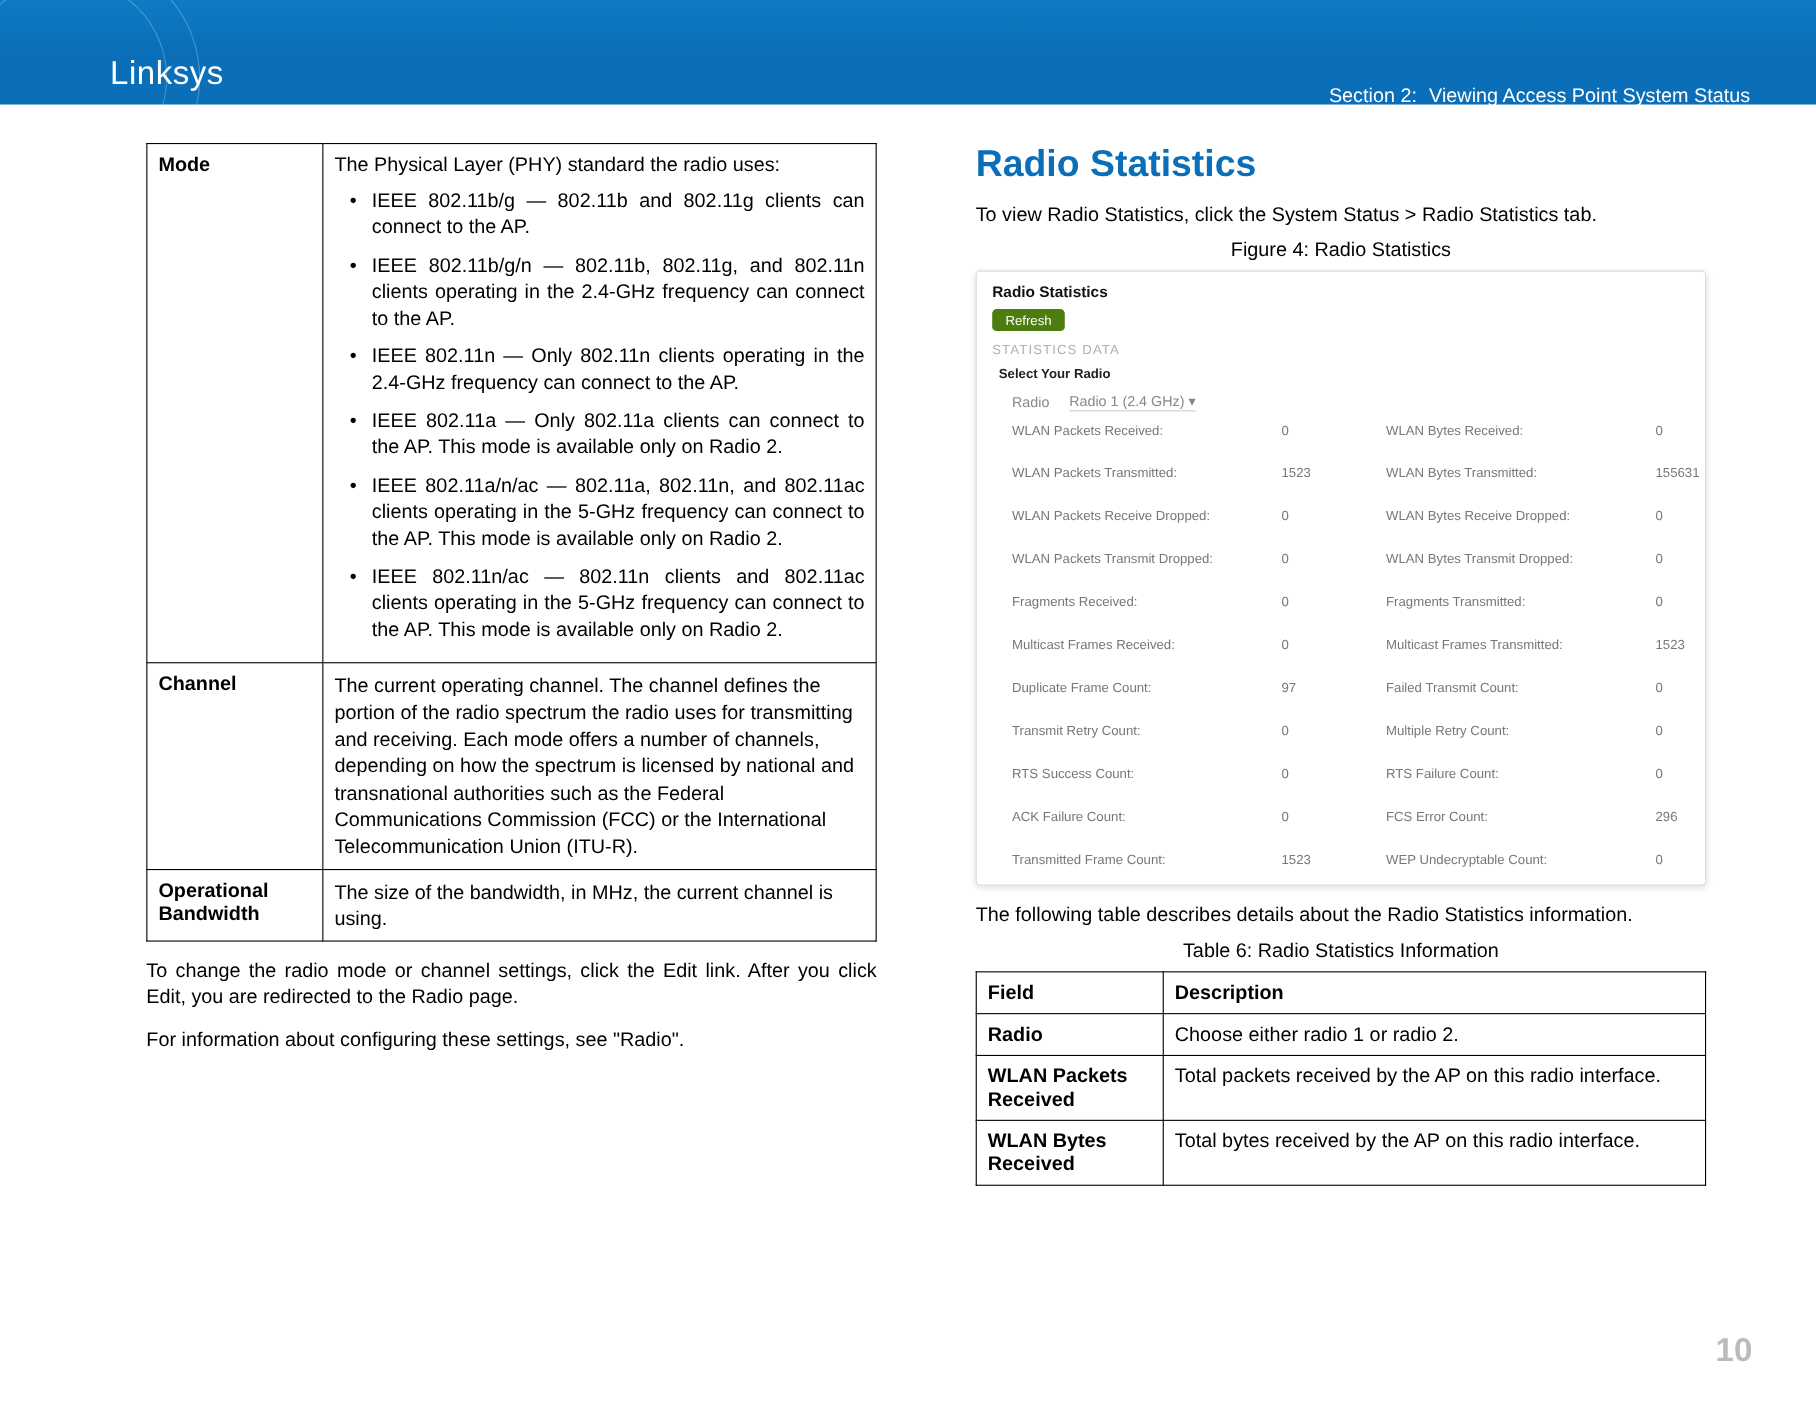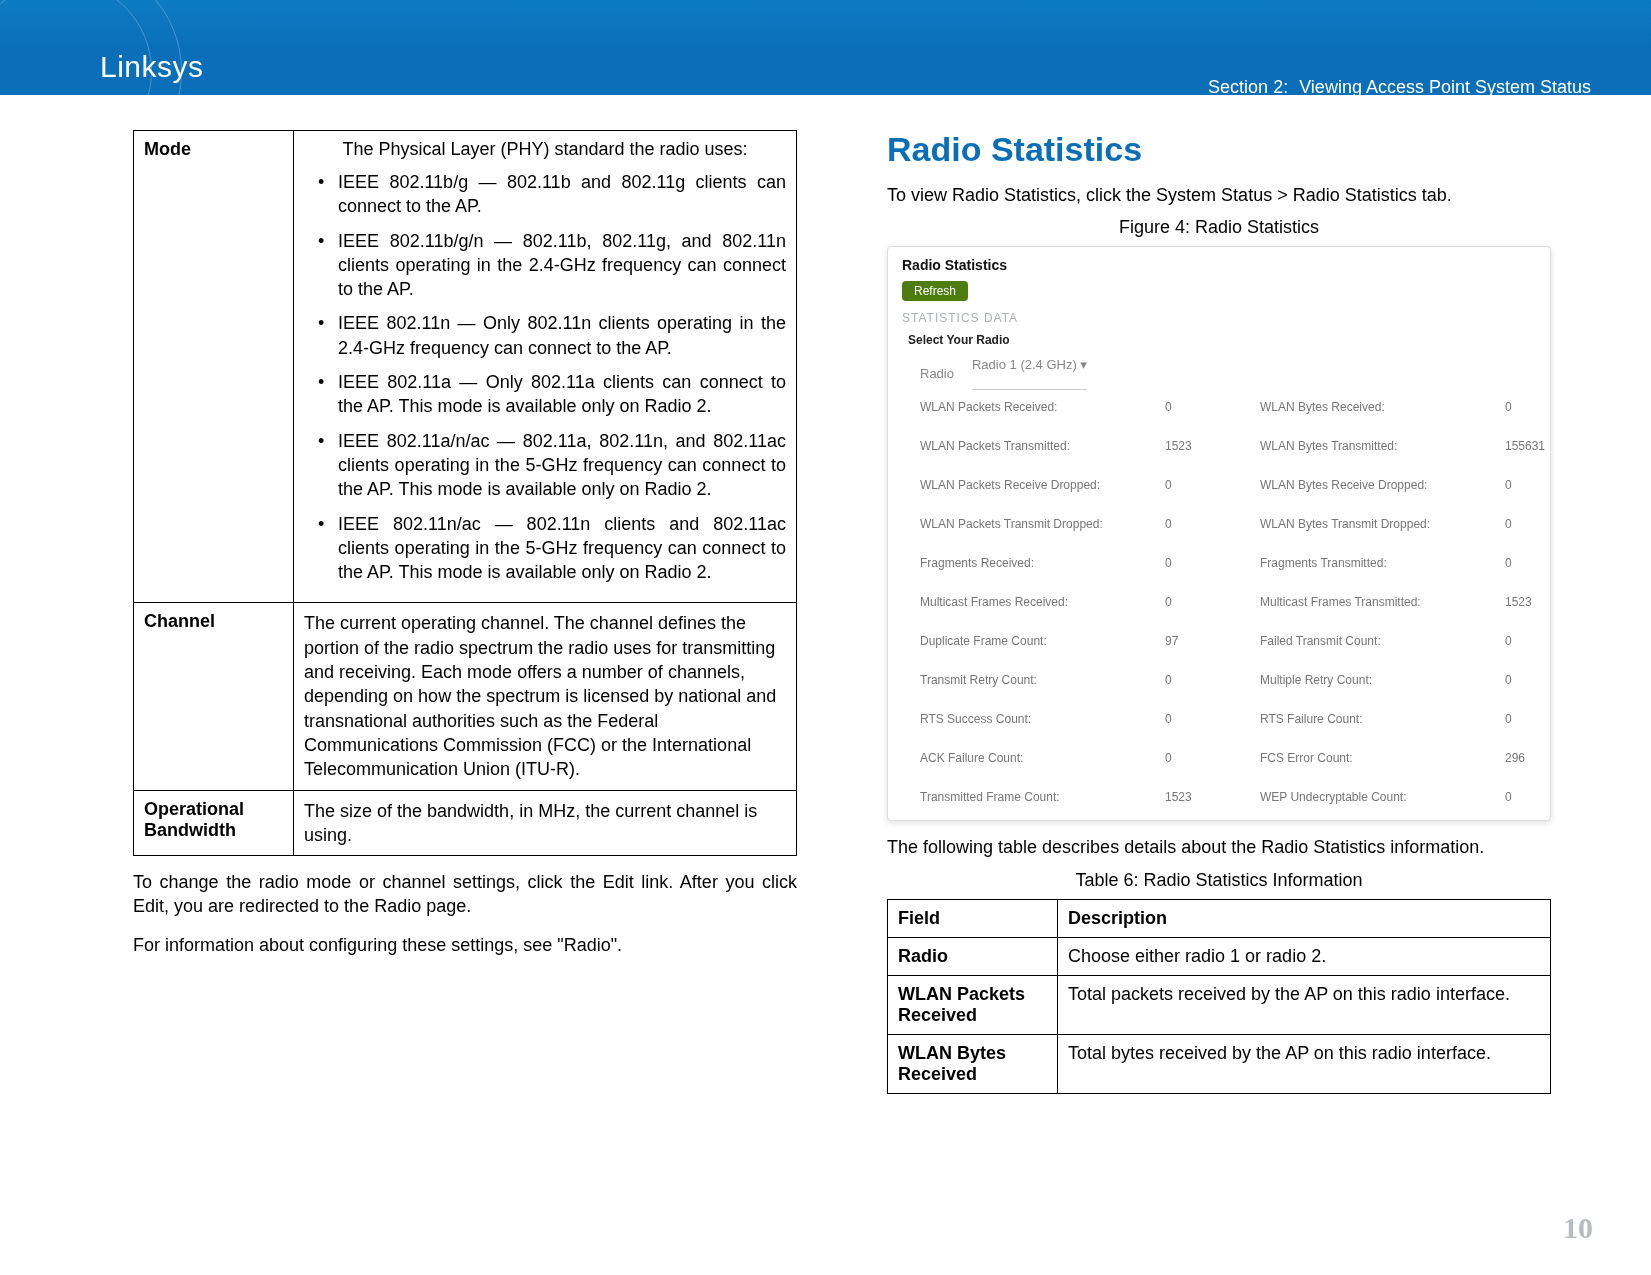--- a/index.html
+++ b/index.html
@@ -86,21 +86,21 @@
     margin: 10px 0;
     text-align: justify;
     line-height: 1.35;
   }
   table.defs ul li::before {
     content: "•";
     position: absolute;
     left: 8px;
     top: 0;
   }
-  .mode-intro { margin-bottom: 4px; text-align: center; }
+  .mode-intro { margin-bottom: 4px; }
   .just { text-align: justify; line-height: 1.35; }
   p.body {
     font-size: 18px;
     margin-top: 14px;
     text-align: justify;
     line-height: 1.35;
   }
   h2.rs {
     color: #0a6fb8;
     font-size: 34px;
@@ -151,21 +151,21 @@
     color: #222;
     margin: 4px 0 10px 6px;
   }
   .shot .radio-row {
     display: flex;
     gap: 18px;
     align-items: center;
     margin: 0 0 10px 18px;
     color: #888;
   }
-  .shot .radio-row .dd { border-bottom: 1px solid #ccc; padding-bottom: 17px; }
+  .shot .radio-row .dd { border-bottom: 1px solid #ccc; padding-bottom: 1px; }
   .shot .stats-grid {
     display: grid;
     grid-template-columns: 220px 70px 220px 70px;
     column-gap: 14px;
     row-gap: 6px;
     margin-left: 18px;
     color: #777;
     font-size: 12px;
     gap: 25px;
   }
@@ -187,21 +187,20 @@
   table.info th { font-weight: 700; }
   table.info td.lab { width: 170px; font-weight: 700; }
 
   .page-num {
     position: absolute;
     right: 58px;
     bottom: 30px;
     color: #b7bcc1;
     font-size: 30px;
     font-weight: 700;
-    font-family: Liberation Serif, serif;
   }
 </style>
 </head>
 <body>
 
 <div class="header">
   <div class="header-deco"></div>
   <div class="brand">Linksys</div>
   <div class="section-title">
     <span class="num">Section 2</span>

